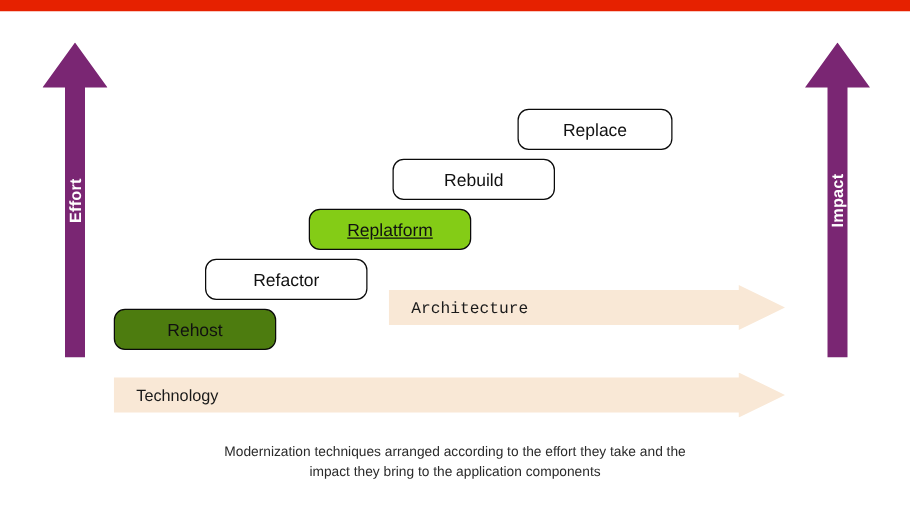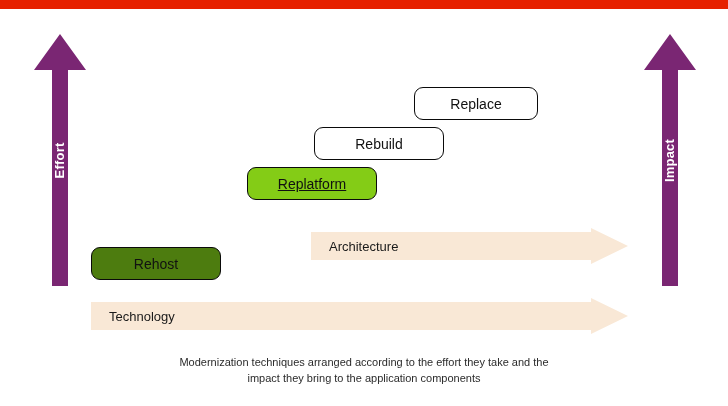--- a/index.html
+++ b/index.html
@@ -146,31 +146,32 @@
 
   <div class="layer-arrow" style="left: 91px; top: 298px; width: 537px;">
     <div class="arrow-shape">
       <svg viewBox="0 0 537 36" preserveAspectRatio="none">
         <polygon points="0,4 500,4 500,0 537,18 500,36 500,32 0,32" fill="#f9e8d6"></polygon>
       </svg>
     </div>
     <div class="layer-label">Technology</div>
   </div>
 
-  <div class="layer-arrow" style="left: 311px; top: 228px; width: 317px;">
+  <div class="layer-arrow" style="left: 311px; top: 228px; width: 317px; font-family: Liberation Mono, monospace;">
     <div class="arrow-shape">
       <svg viewBox="0 0 317 36" preserveAspectRatio="none">
         <polygon points="0,4 280,4 280,0 317,18 280,36 280,32 0,32" fill="#f9e8d6"></polygon>
       </svg>
     </div>
     <div class="layer-label">Architecture</div>
   </div>
 
 
   <div class="technique-box" style="left: 91px; top: 247px; width: 130px; border-color: rgb(10, 10, 10); background: #4d7c0f;">Rehost</div>
+  <div class="technique-box" style="left: 164px; top: 207px; width: 130px; border-color: rgb(10, 10, 10); background: rgb(255, 255, 255);">Refactor</div>
   <div class="technique-box" style="left: 247px; top: 167px; width: 130px; border-color: rgb(10, 10, 10); background: #84cc16; text-decoration: underline;">Replatform</div>
   <div class="technique-box" style="left: 314px; top: 127px; width: 130px; border-color: rgb(10, 10, 10); background: rgb(255, 255, 255);">Rebuild</div>
   <div class="technique-box" style="left: 414px; top: 87px; width: 124px; border-color: rgb(10, 10, 10); background: rgb(255, 255, 255);">Replace</div>
 
   <div id="caption">
     <div>Modernization techniques arranged according to the effort they take and the</div>
     <div>impact they bring to the application components</div>
   </div>
 
 </div>

